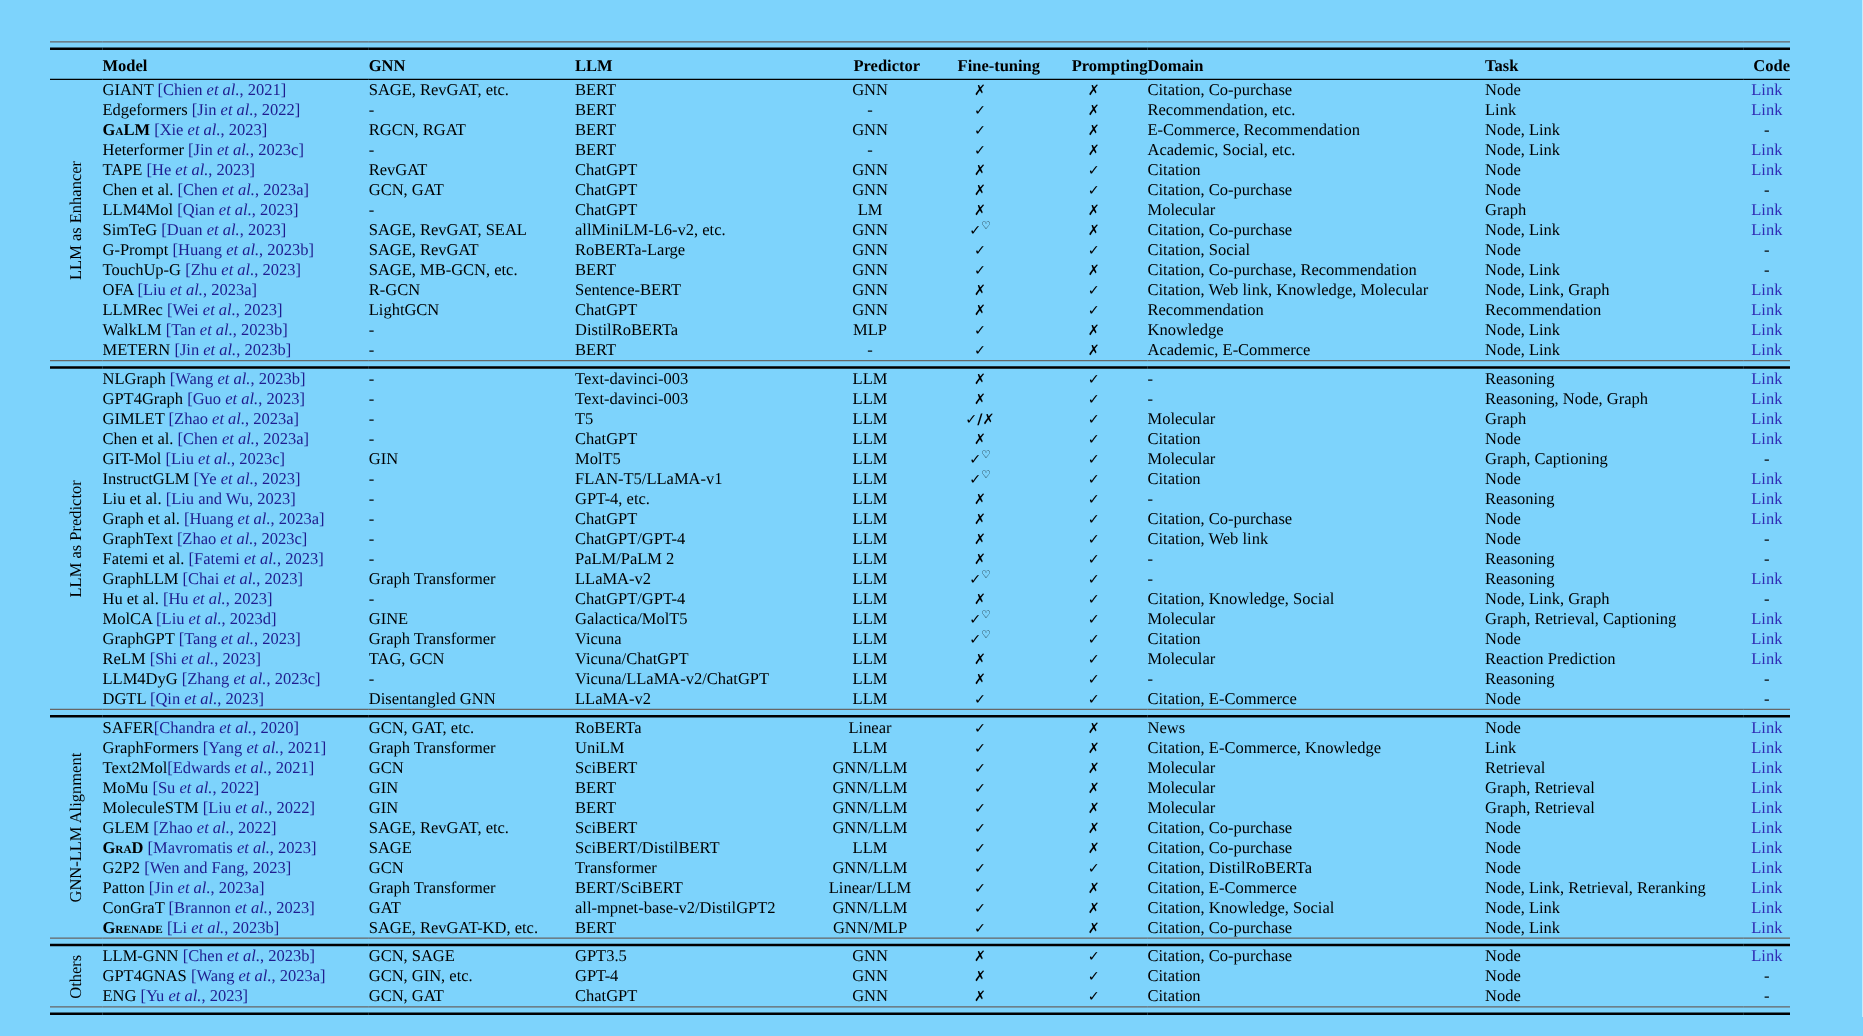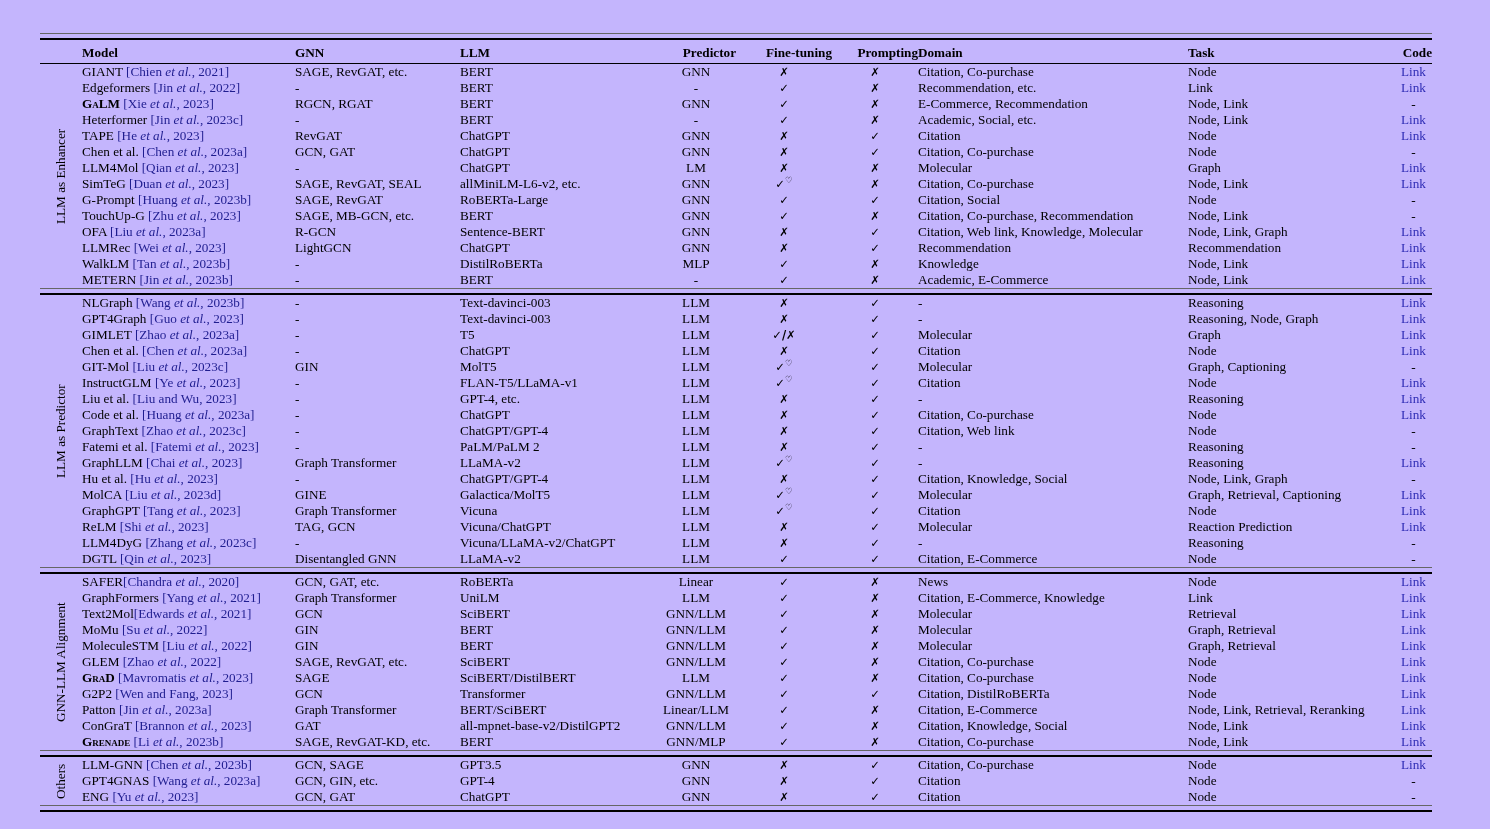--- a/index.html
+++ b/index.html
@@ -1,18 +1,18 @@
 <!DOCTYPE html>
 <html style="--cite: #1f1d8f; --link: #2f2cb5;"><head>
 <meta charset="utf-8">
 <style>
   html,body { margin:0; padding:0; background:#ffffff; }
   body { width:1490px; height:829px; overflow:hidden;
          font-family:"Liberation Serif","DejaVu Serif",serif; color:#000; }
-  .page { position:relative; width:1490px; height:829px; background:#c4b5fd; }
+  .page { position:relative; width:1490px; height:829px; background:#7dd3fc; }
 
   table.survey { position:absolute; left:40px; top:33px; width:1392px;
                  border-collapse:collapse; table-layout:fixed; }
   td, th { padding:0; margin:0; font-size:13.2px; line-height:16px; height:16px;
            white-space:nowrap; overflow:visible; vertical-align:middle;
            font-family:"Liberation Serif","DejaVu Serif",serif; }
   th { font-weight:bold; text-align:left; height:21px; vertical-align:bottom;
        padding-bottom:2px; border-bottom:1.2px solid #000; }
   th.center { text-align:right; }
   td.center { text-align:center; }
@@ -305,21 +305,21 @@
           <td>-</td>
           <td>GPT-4, etc.</td>
           <td class="center">LLM</td>
           <td class="center"><span class="mark">✗</span></td>
           <td class="center"><span class="mark">✓</span></td>
           <td>-</td>
           <td>Reasoning</td>
           <td class="center"><span class="code-link">Link</span></td>
         </tr>
         <tr>
-          <td><span class="mname">Code et al.</span> <span class="cite">[Huang <i>et al.</i>, 2023a]</span></td>
+          <td><span class="mname">Graph et al.</span> <span class="cite">[Huang <i>et al.</i>, 2023a]</span></td>
           <td>-</td>
           <td>ChatGPT</td>
           <td class="center">LLM</td>
           <td class="center"><span class="mark">✗</span></td>
           <td class="center"><span class="mark">✓</span></td>
           <td>Citation, Co-purchase</td>
           <td>Node</td>
           <td class="center"><span class="code-link">Link</span></td>
         </tr>
         <tr>

